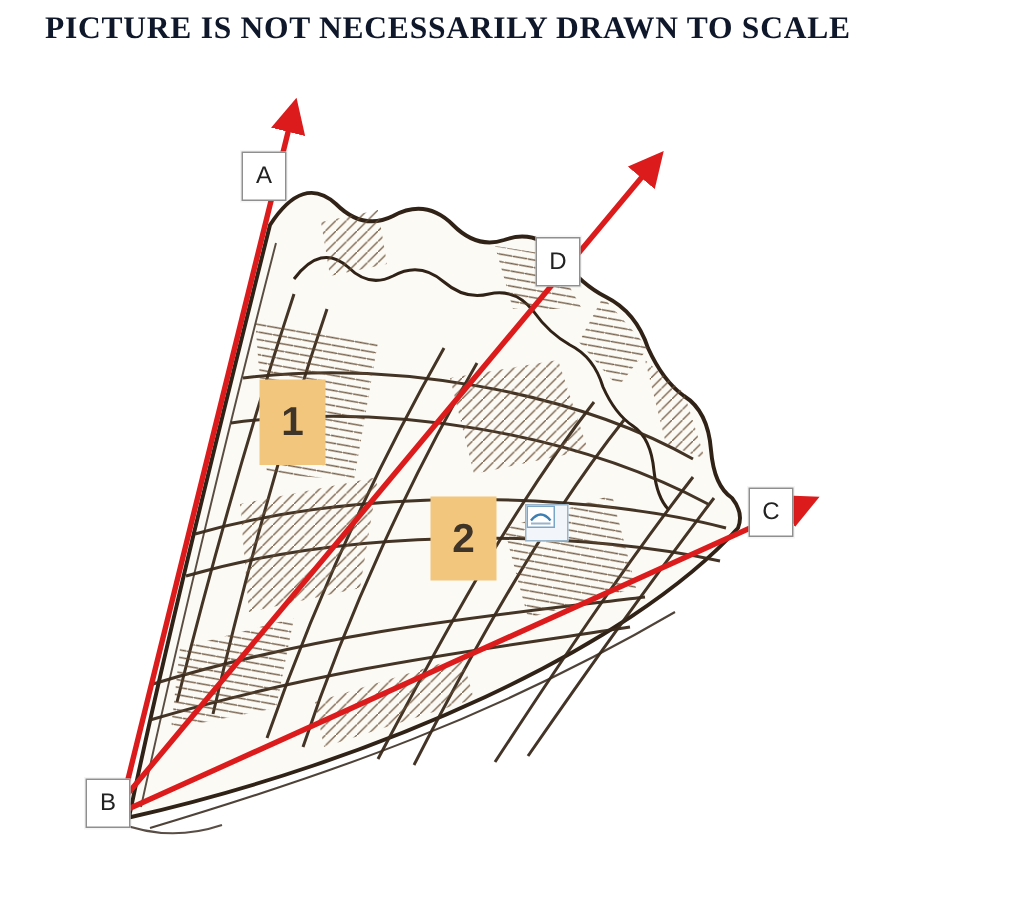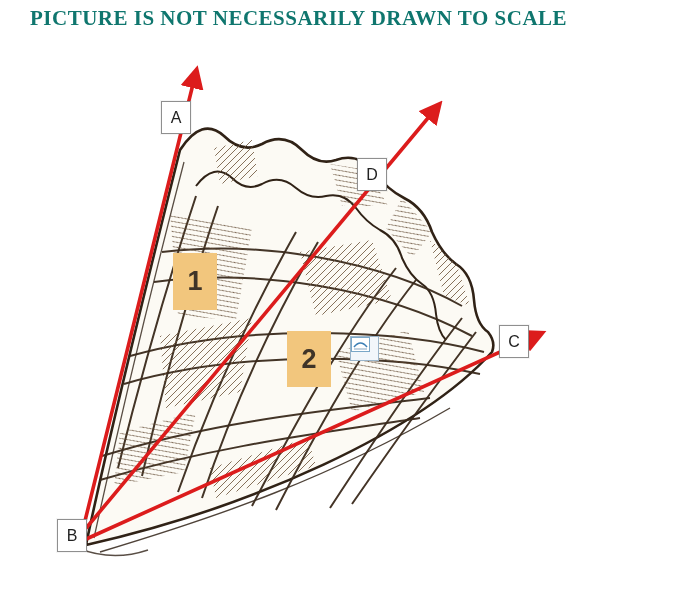--- a/index.html
+++ b/index.html
@@ -1,20 +1,20 @@
 <!DOCTYPE html>
 <html><head>
 <meta charset="utf-8">
 <style>
   html,body{margin:0;padding:0;background:#ffffff;}
   .page{position:relative;width:684px;height:603px;background:#ffffff;overflow:hidden;
         font-family:"Liberation Sans",sans-serif;}
   .title{position:absolute;left:30px;top:6px;margin:0;
          font-family:"Liberation Serif",serif;font-weight:bold;
-         font-size:21px;letter-spacing:.5px;color:#0f766e;white-space:nowrap;}
+         font-size:21px;letter-spacing:.5px;color:#0f172a;white-space:nowrap;}
   .figure{position:absolute;inset:0;}
   .figure svg{position:absolute;left:0;top:0;}
   .pt-label{position:absolute;width:28px;height:31px;background:#ffffff;
             border:1px solid #8f8f8f;box-shadow:0 0 0 1px rgba(0,0,0,.04);
             display:flex;align-items:center;justify-content:center;
             font-size:16px;color:#222;}
   .angle-label{position:absolute;background:#f2c67d;color:#3f3428;
                display:flex;align-items:center;justify-content:center;
                font-size:27px;font-weight:bold;}
   .angle-1{left:173px;top:253px;width:44px;height:57px;}

